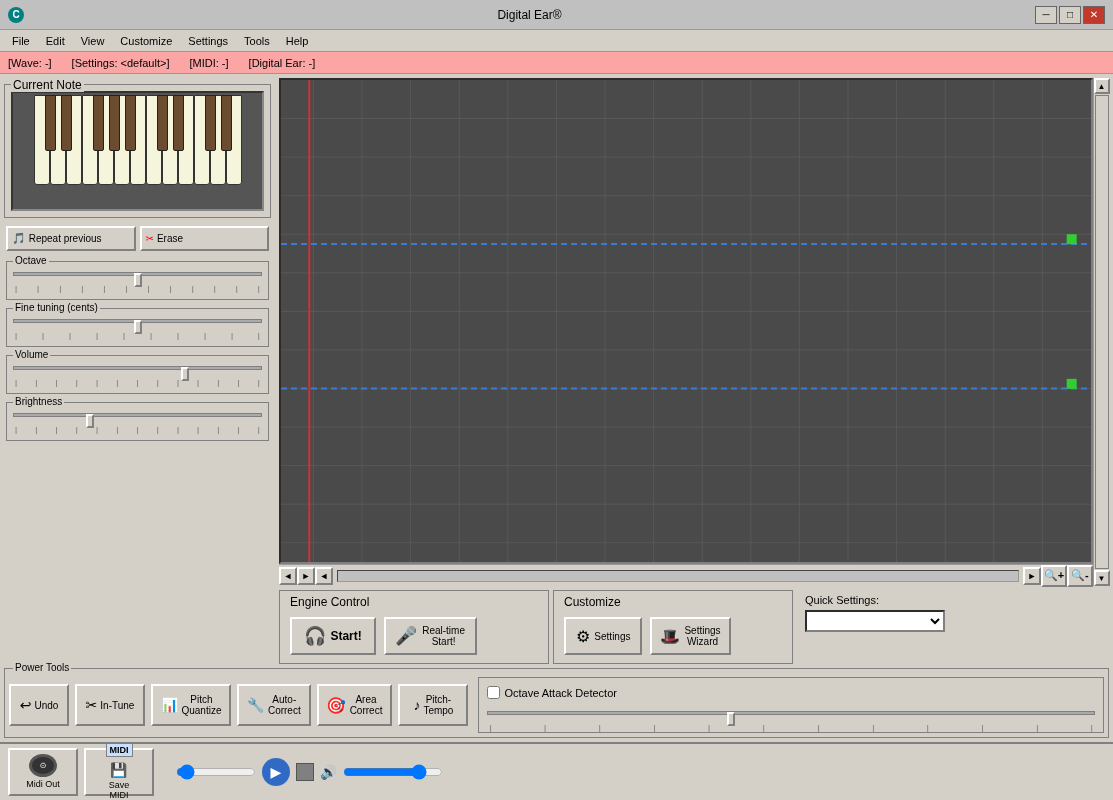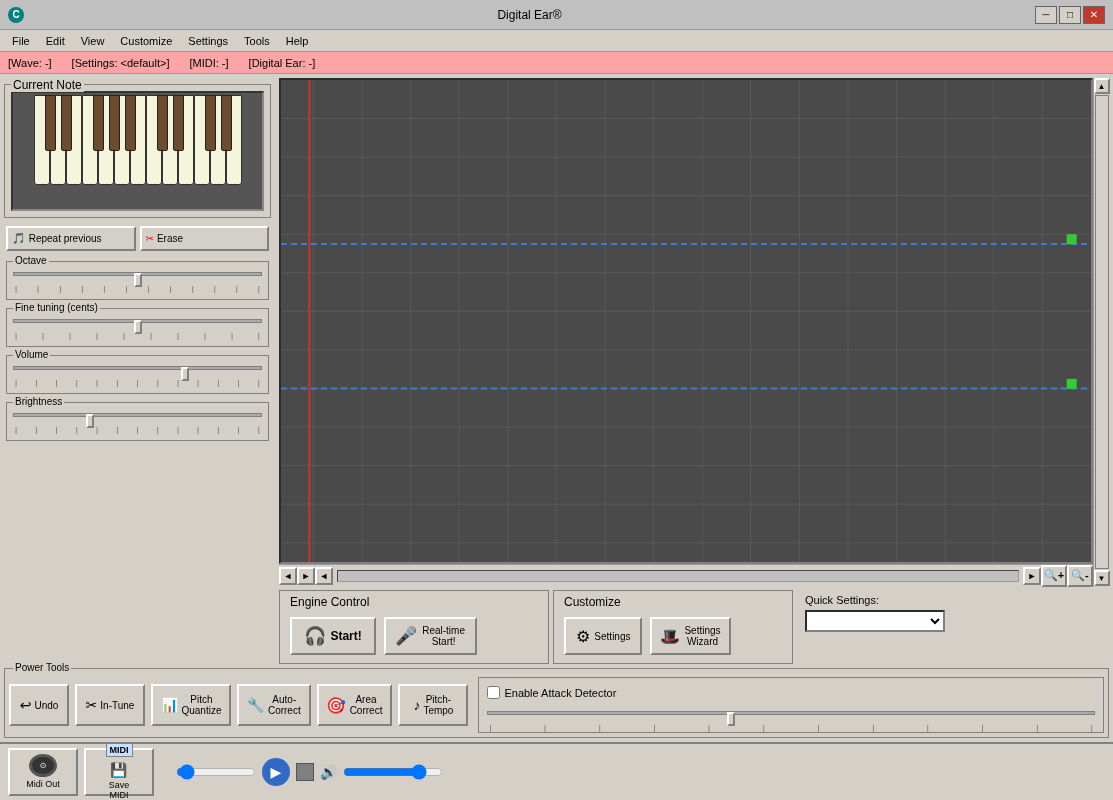--- a/index.html
+++ b/index.html
@@ -399,21 +399,21 @@
     </button>
 
     <button class="power-btn" style="display:flex;align-items:center;gap:3px;padding:4px 8px;border:2px solid;border-color:#fff #808080 #808080 #fff;background:#d4d0c8;cursor:pointer;height:42px;min-width:70px;font-size:10px;margin-left:6px;">
       <span style="font-size:14px;">♪</span>
       <span style="font-size:10px;">Pitch-<br>Tempo</span>
     </button>
 
     <div class="attack-detector-box" style="flex:1;margin-left:10px;border:1px solid #808080;padding:4px 8px;position:relative;height:100%;">
       <div class="checkbox-row">
         <input type="checkbox" style="">
-        <label style="font-size:11px;">Enable Attack Detector</label>
+        <label style="font-size:11px;">Octave Attack Detector</label>
       </div>
       <div style="margin-top:6px;">
         <input type="range" class="slider-input" value="40" min="0" max="100" style="width: 100%;">
         <div class="tick-marks">
           <span class="tick">|</span>
             <span class="tick">|</span>
             <span class="tick">|</span>
             <span class="tick">|</span>
             <span class="tick">|</span>
             <span class="tick">|</span>

